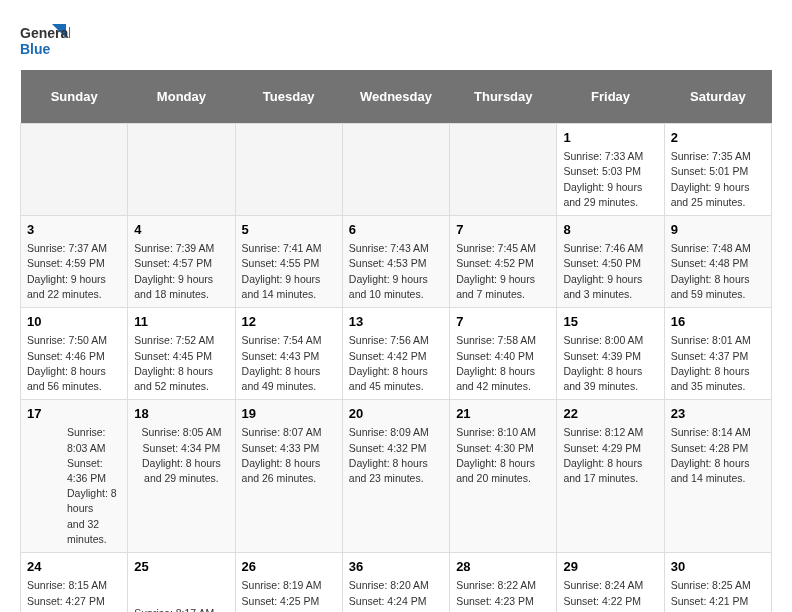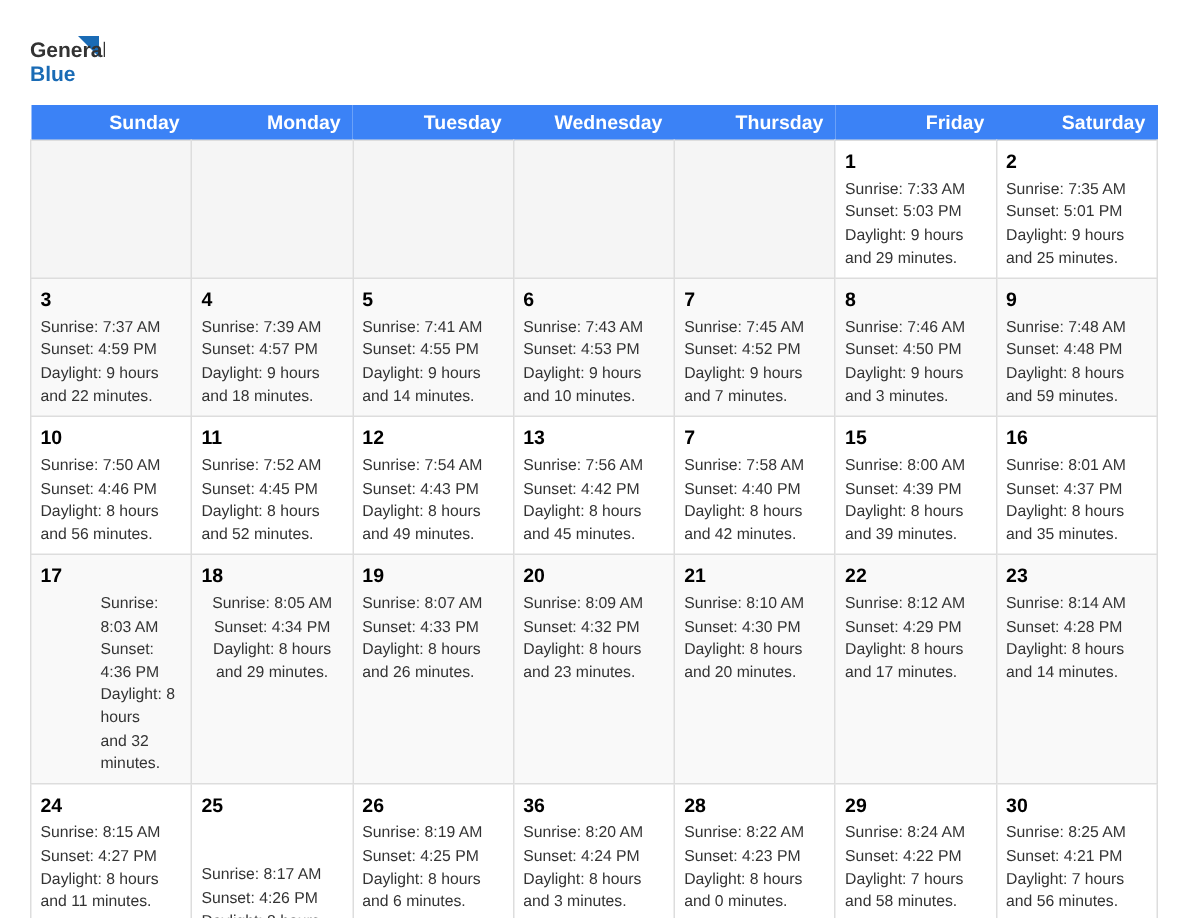--- a/index.html
+++ b/index.html
@@ -32,24 +32,24 @@
     .location-title {
       font-size: 16px;
       color: #555;
     }
     .calendar {
       width: 100%;
       border-collapse: collapse;
       table-layout: fixed;
     }
     .calendar th {
-      background-color: #3b82f6;
+      background-color: #737373;
       color: #fff;
-      text-align: right;
-      padding: 4px 8px;
+      text-align: center;
+      padding: 19px 8px;
       font-size: 13px;
       font-weight: bold;
     }
     .calendar td {
       border: 1px solid #ddd;
       vertical-align: top;
       padding: 5px 6px;
       font-size: 11px;
       line-height: 1.4;
       height: 85px;

